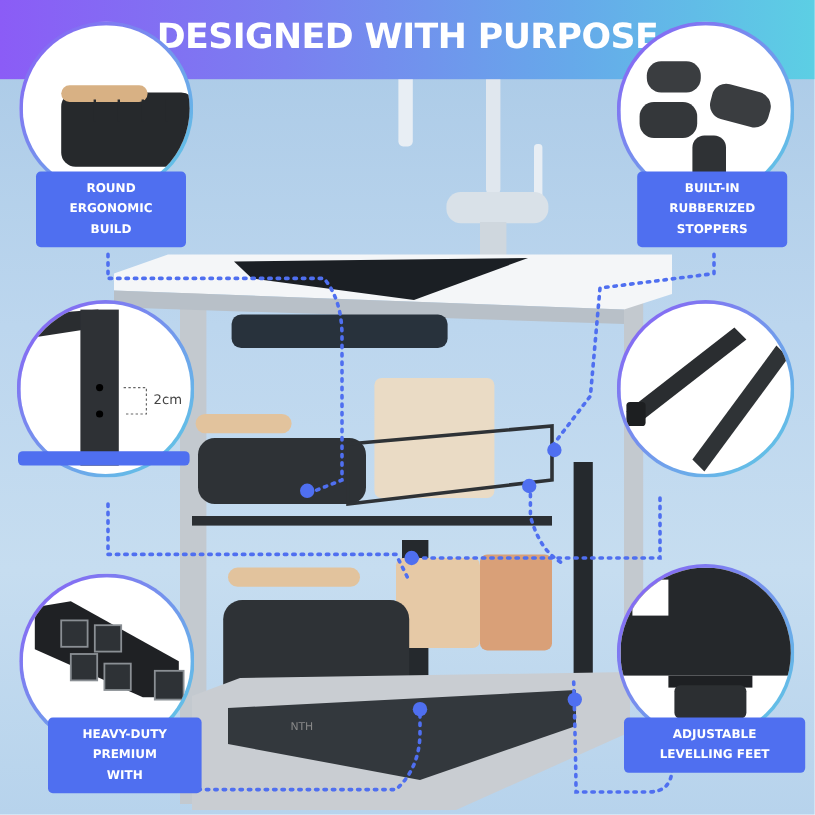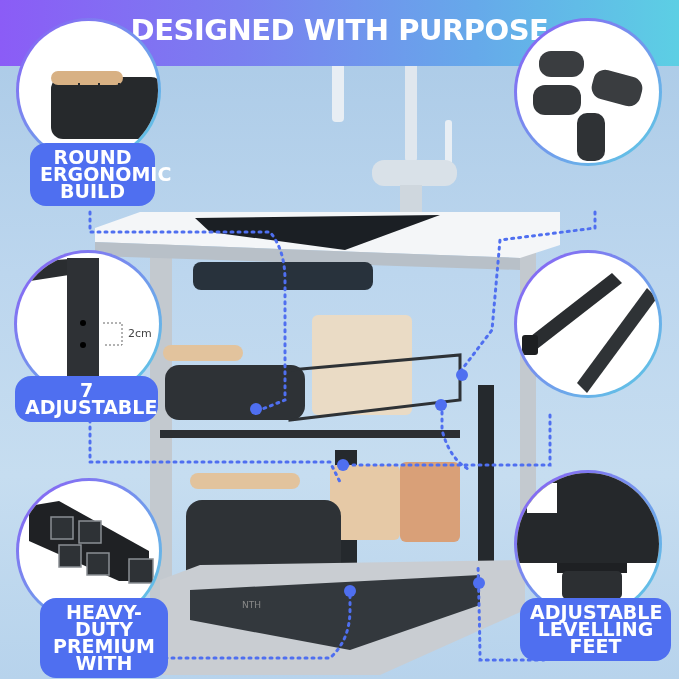--- a/index.html
+++ b/index.html
@@ -8,21 +8,21 @@
     background: linear-gradient(180deg, #a9c9e6 0%, #bcd6ee 40%, #c6ddf0 70%, #b7d3ec 100%); }
   .banner { position:absolute; left:0; top:0; width:679px; height:66px;
     background: linear-gradient(90deg, #8b5cf6 0%, #7a7ff0 35%, #66a9ea 70%, #5ccfe4 100%); }
   .banner-title { position:absolute; left:0; right:0; top:13px; text-align:center;
     color:#fff; font-weight:bold; font-size:29px; letter-spacing:-0.5px; }
   .circle { position:absolute; border-radius:50%; background:#fff; box-sizing:border-box;
     border:3px solid transparent;
     background-image: linear-gradient(#fff,#fff), linear-gradient(135deg,#8b5cf6,#5ccfe4);
     background-origin:border-box; background-clip:padding-box, border-box; overflow:hidden; }
   .label { position:absolute; background:#4f6ff0; color:#fff; font-weight:bold;
-    text-align:center; border-radius:16px; font-size:19px; line-height:17px;
+    text-align:center; border-radius:4px; font-size:10px; line-height:17px;
     padding:6px 10px; box-sizing:border-box; }
   .dot { position:absolute; width:12px; height:12px; border-radius:50%; background:#4f6ff0; }
   svg.overlay { position:absolute; left:0; top:0; }
   .cm { position:absolute; font-size:11px; color:#444; }
 </style>
 </head>
 <body>
 
 <div class="stage">
 
@@ -102,35 +102,39 @@
   </div>
 
   <div class="circle" style="left:514px;top:18px;width:148px;height:148px;">
     <svg width="145" height="145">
       <rect x="22" y="30" width="45" height="26" rx="12" fill="#3a3d40"></rect>
       <rect x="16" y="64" width="48" height="30" rx="12" fill="#34373a"></rect>
       <rect x="75" y="52" width="50" height="30" rx="12" fill="#3a3d40" transform="rotate(15 100 67)"></rect>
       <rect x="60" y="92" width="28" height="48" rx="10" fill="#2f3235"></rect>
     </svg>
   </div>
+  <div class="label" style="left:531px;top:143px;width:125px;">
+    <div>BUILT-IN</div>
+    <div>RUBBERIZED</div>
+    <div>STOPPERS</div>
+  </div>
 
   <div class="circle" style="left:14px;top:250px;width:148px;height:148px;">
     <svg width="145" height="145">
       <polygon points="0,10 65,5 65,20 0,30" fill="#2a2d30"></polygon>
       <rect x="50" y="5" width="32" height="130" fill="#2e3135"></rect>
       <circle cx="66" cy="70" r="3" fill="#000"></circle>
       <circle cx="66" cy="92" r="3" fill="#000"></circle>
       <g stroke="#666" stroke-width="1" stroke-dasharray="2 2" fill="none">
         <path d="M86,70 L105,70 L105,92 L86,92"></path>
       </g>
     </svg>
     <div class="cm" style="left:111px;top:74px;">2cm</div>
   </div>
   <div class="label" style="left:15px;top:376px;width:143px;">
-    <div>7 ADJUSTABLE</div>
   </div>
 
   <div class="circle" style="left:514px;top:250px;width:148px;height:148px;">
     <svg width="145" height="145">
       <polygon points="5,90 95,20 105,30 15,100" fill="#2a2d30"></polygon>
       <polygon points="60,130 130,35 140,45 70,140" fill="#2f3336"></polygon>
       <rect x="5" y="82" width="16" height="20" rx="3" fill="#1d1f21"></rect>
     </svg>
   </div>
 

